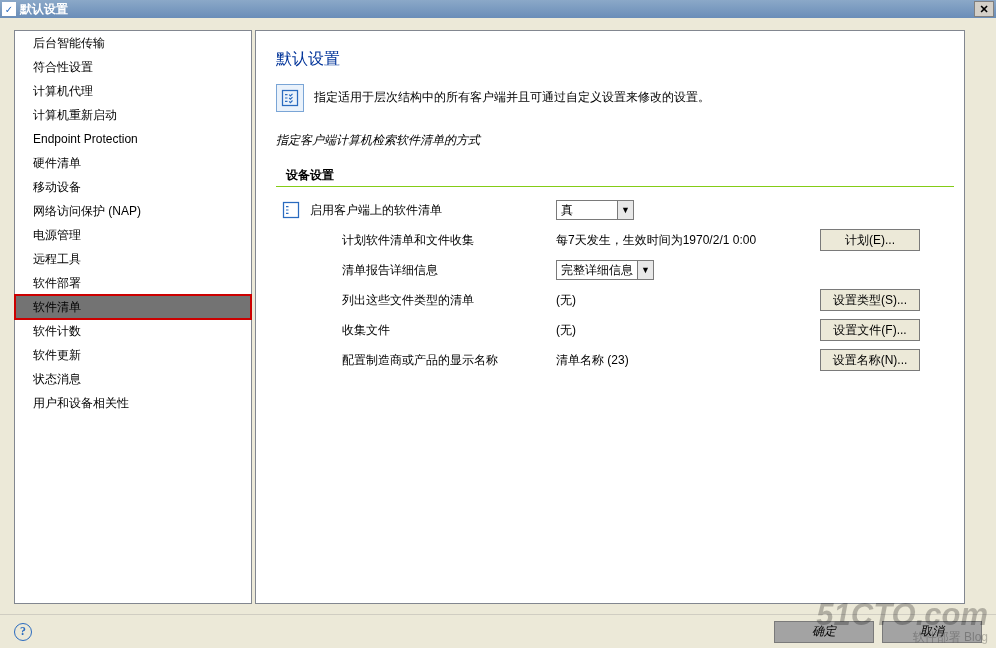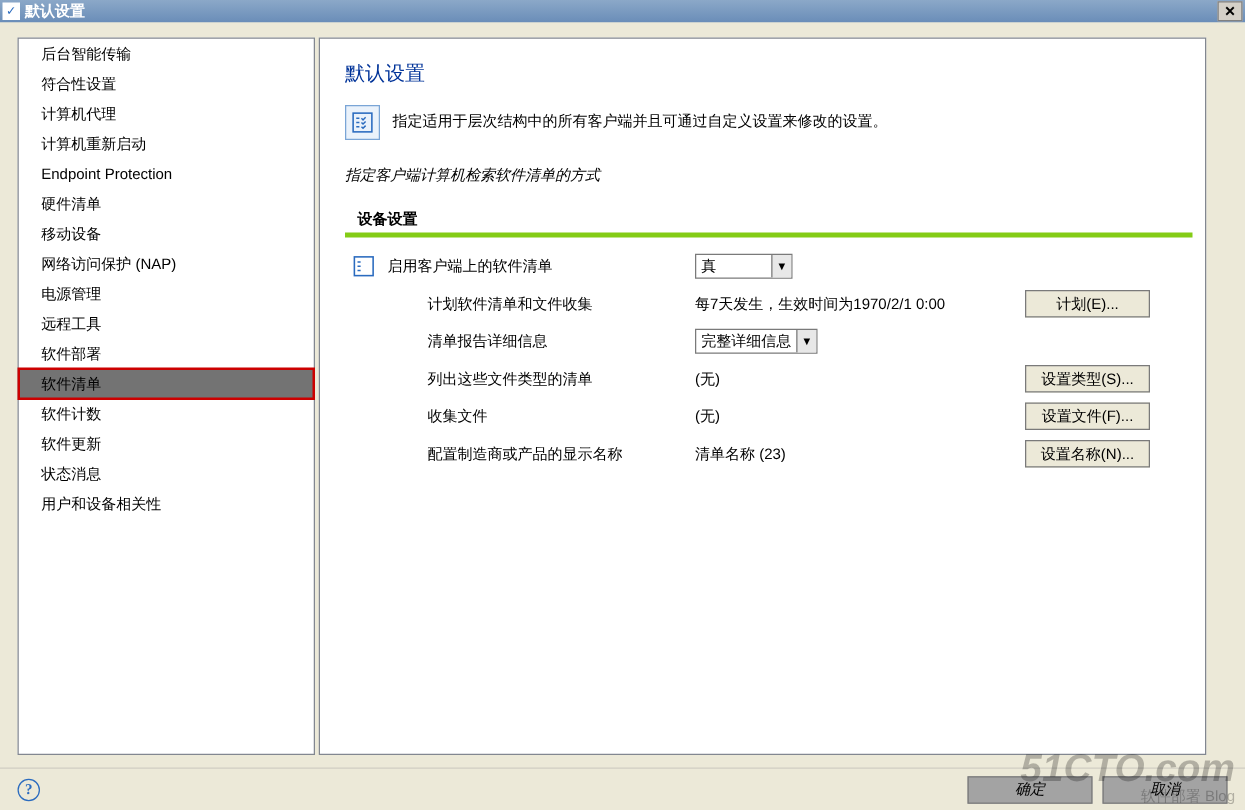--- a/index.html
+++ b/index.html
@@ -68,21 +68,21 @@
 .hdr-row { display:flex; align-items:flex-start; gap:10px; margin-bottom:20px;}
 .doc-icon {
   width:28px;height:28px;border:1px solid #7aa5d6;background:#eaf2fb;
   display:flex;align-items:center;justify-content:center;
 }
 .doc-icon svg{width:20px;height:20px}
 .hdr-desc { line-height:18px; padding-top:4px;}
 .sub-desc { margin-bottom:18px;font-style:italic; }
 .section-label {
   font-weight:bold; padding-left:10px; padding-bottom:2px;
-  border-bottom:4px solid #84cc16; margin-bottom:8px;
+  border-bottom:1px solid #84cc16; margin-bottom:8px;
 }
 .settings-table { width:100%; }
 .settings-row {
   display:flex; align-items:center; height:30px;
 }
 .setting-icon-cell{width:30px; display:flex; align-items:center; justify-content:center;}
 .setting-label { width:250px; padding-left:4px;}
 .setting-label.indent { padding-left:36px;}
 .setting-value { width:230px; }
 .setting-action { width:140px; display:flex; justify-content:flex-end; padding-right:6px;}

